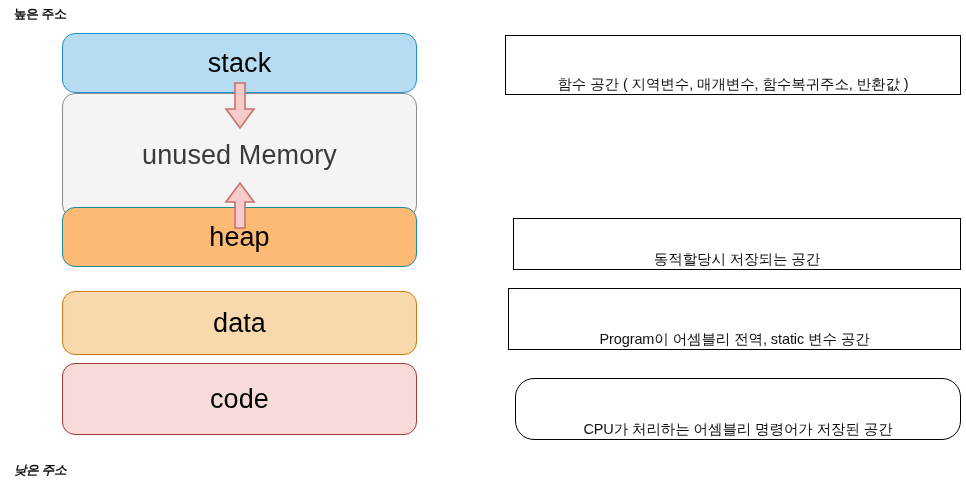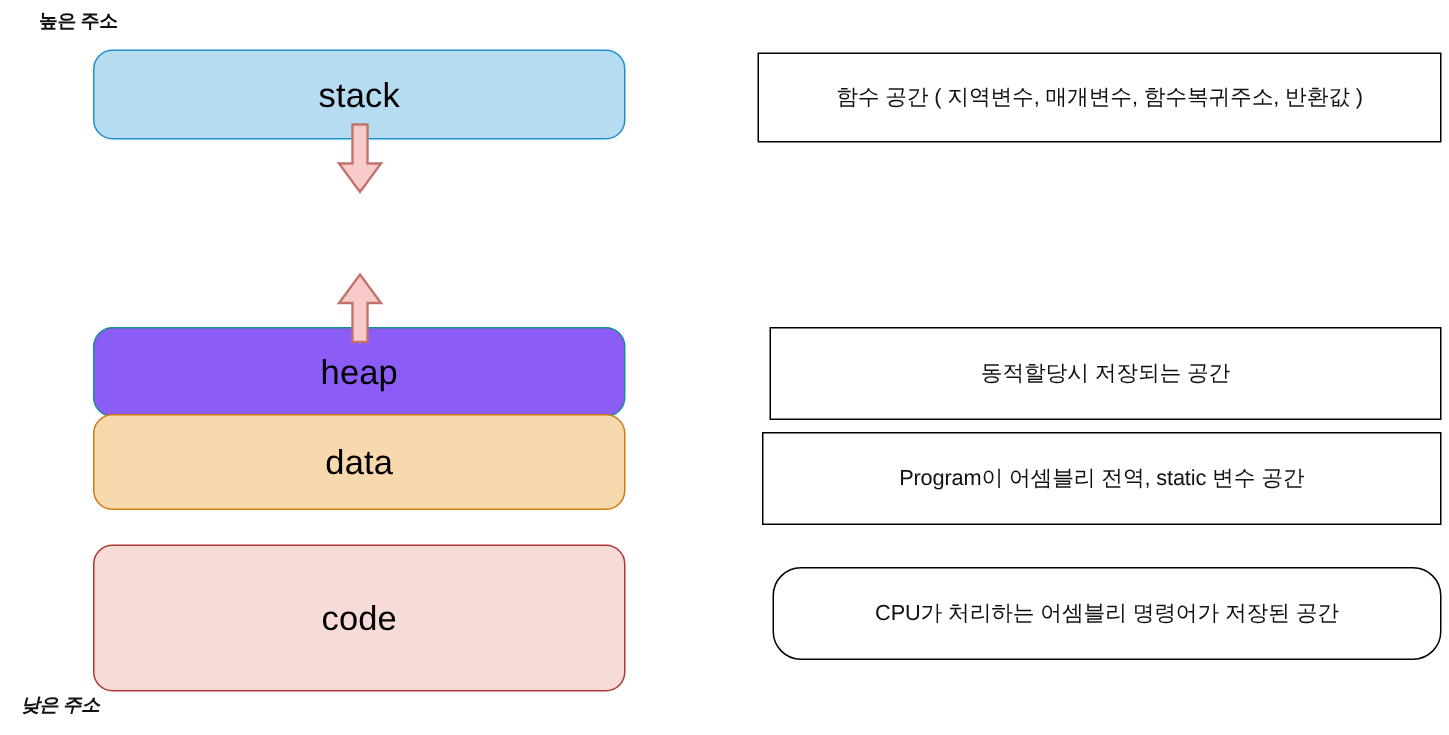--- a/index.html
+++ b/index.html
@@ -18,21 +18,21 @@
 
   
   .addr-label {
     position: absolute;
     font-size: 12.5px;
     font-weight: bold;
     color: #111111;
     letter-spacing: -0.2px;
     white-space: nowrap;
   }
-  #addr-high { left: 14px; top: 6px; margin-left: 12px; }
+  #addr-high { left: 14px; top: 6px; }
   #addr-low  { left: 14px; top: 462px; font-style: italic; }
 
   
   #memory-stack {
     position: absolute;
     left: 62px;
     top: 33px;
     width: 355px;
     height: 417px;
   }
@@ -40,21 +40,21 @@
     position: absolute;
     left: 0;
     width: 355px;
     box-sizing: border-box;
     border-radius: 13px;
     display: flex;
     align-items: center;
     justify-content: center;
   }
   .mem-label {
-    font-size: 23px;
+    font-size: 27px;
     color: #000000;
     line-height: 1;
     letter-spacing: 0.1px;
   }
 
   .blk-stack {
     top: 0px;
     height: 60px;
     background: #b5dcf0;
     border: 1.3px solid #1f90cc;
@@ -62,34 +62,34 @@
   .blk-unused {
     top: 60px;
     height: 125px;
     background: #f4f4f4;
     border: 1.3px solid #8c8c8c;
   }
   .blk-unused .mem-label {
     color: #3a3a3a;
   }
   .blk-heap {
-    top: 185px;
+    top: 174px;
     height: 60px;
-    background: #8b5cf6;
+    background: #fdba74;
     border: 1.3px solid #1a8e92;
   }
   .blk-data {
-    top: 243px;
+    top: 258px;
     height: 64px;
     background: #f8d9ad;
     border: 1.3px solid #cd7a11;
   }
   .blk-code {
     top: 330px;
-    height: 98px;
+    height: 72px;
     background: #f7dbd8;
     border: 1.3px solid #ab3a33;
   }
 
   
   .mem-arrow {
     position: absolute;
     left: 162px;
     width: 32px;
     height: 48px;
@@ -99,49 +99,52 @@
   #arrow-up   { top: 148px; }
   .mem-arrow svg { display: block; width: 100%; height: 100%; }
 
   
   .note-box {
     position: absolute;
     box-sizing: border-box;
     background: #ffffff;
     border: 1.6px solid #000000;
     display: flex;
-    align-items: center;
+    align-items: flex-end;
     justify-content: center;
     padding: 0 18px;
   }
   .note-text {
     font-size: 14.5px;
     color: #111111;
     line-height: 1.3;
     text-align: center;
     white-space: nowrap;
     letter-spacing: -0.1px;
   }
   #note-stack { left: 505px; top: 35px;  width: 456px; height: 60px; }
-  #note-heap  { left: 513px; top: 218px; width: 448px; height: 62px; }
+  #note-heap  { left: 513px; top: 218px; width: 448px; height: 52px; }
   #note-data  { left: 508px; top: 288px; width: 453px; height: 62px; }
   #note-code  { left: 515px; top: 378px; width: 446px; height: 62px; border-radius: 19px; }
 </style>
 </head>
 <body>
 
 <div class="addr-label" id="addr-high">높은 주소</div>
 <div class="addr-label" id="addr-low">낮은 주소</div>
 
 <div id="memory-stack">
 
   <div class="mem-block blk-stack">
     <span class="mem-label">stack</span>
   </div>
 
+  <div class="mem-block blk-unused">
+    <span class="mem-label">unused Memory</span>
+  </div>
 
   <div class="mem-block blk-heap">
     <span class="mem-label">heap</span>
   </div>
 
   <div class="mem-block blk-data">
     <span class="mem-label">data</span>
   </div>
 
   <div class="mem-block blk-code">

